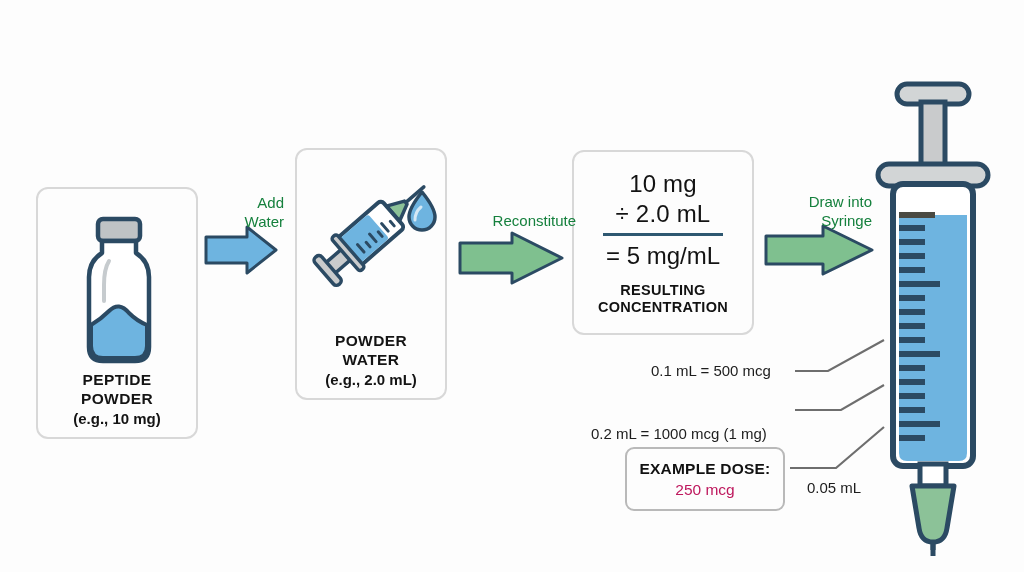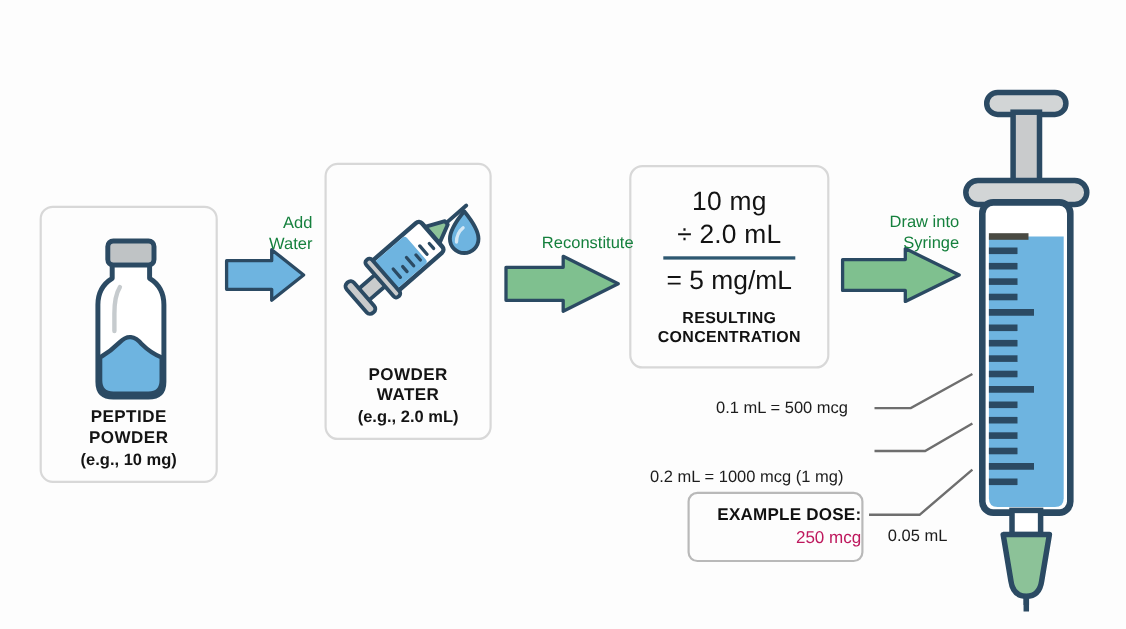--- a/index.html
+++ b/index.html
@@ -111,21 +111,21 @@
     left: 625px;
     top: 447px;
     width: 160px;
     height: 64px;
     border: 2px solid #b9b9b9;
     border-radius: 9px;
     background: #fdfdfd;
     box-sizing: border-box;
     display: flex;
     flex-direction: column;
-    align-items: flex-end;
+    align-items: center;
     justify-content: center;
   }
   .dose-title {
     font-size: 15.5px;
     font-weight: bold;
     color: #111;
     letter-spacing: 0.2px;
   }
   .dose-value {
     font-size: 15.5px;

